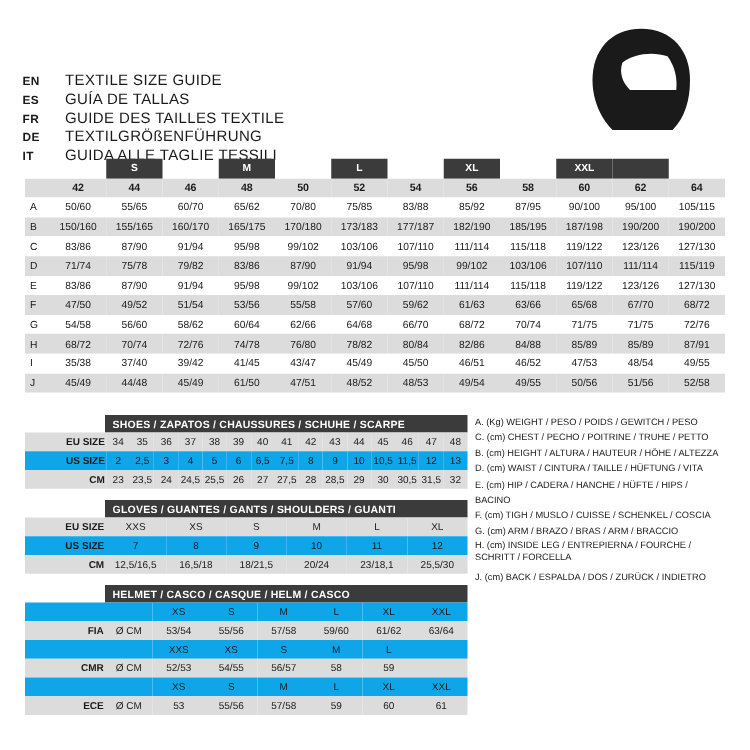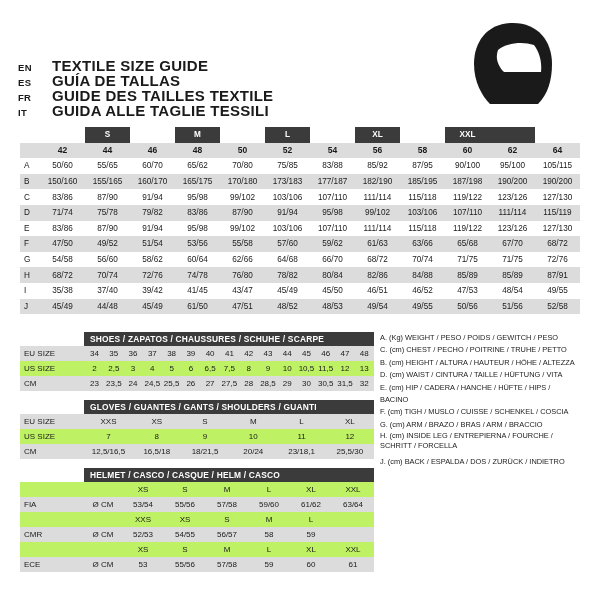--- a/index.html
+++ b/index.html
@@ -9,21 +9,21 @@
     font-family:"Liberation Sans", sans-serif;
     color:#1a1a1a;
     overflow:hidden;
   }
   .page{position:relative;width:600px;height:600px;}
 
   
   .langs{position:absolute;left:18px;top:18px;margin-top:39px;}
   .lang-row{display:flex;align-items:baseline;height:15px;}
   .lang-code{width:34px;font-size:9.5px;font-weight:bold;letter-spacing:.3px;}
-  .lang-text{font-size:15px;font-weight:bold;letter-spacing:.3px;}
+  .lang-text{font-size:12px;font-weight:normal;letter-spacing:.3px;}
 
   
   .helmet{position:absolute;right:42px;top:20px;}
 
   
   .maintable{position:absolute;left:20px;top:127px;width:560px;}
   .maintable table{border-collapse:collapse;width:100%;table-layout:fixed;}
   .maintable td{
     font-size:8.2px;
     padding:1px 0;
@@ -44,23 +44,23 @@
   .lower-left{width:355px;}
   .lower-right{width:205px;padding-left:6px;}
 
   .sect-title{
     background:#3b3b3b;color:#fff;font-weight:bold;font-size:8.4px;
     padding:2px 0 2px 6px;letter-spacing:.2px;
   }
   .sect-title.indent{margin-left:64px;}
   .lower table{border-collapse:collapse;width:100%;table-layout:fixed;}
   .lower td{font-size:8px;height:13px;text-align:center;vertical-align:middle;}
-  .lower td.rl{width:64px;text-align:left;padding-left:4px;font-weight:normal;font-size:8px;}
+  .lower td.rl{width:64px;text-align:right;padding-left:4px;font-weight:bold;font-size:8px;}
   .grey{background:#dcdcdc;}
-  .white{background:#bef264;margin-top:15px;}
+  .white{background:#0ea5e9;margin-top:15px;}
 
   .legend p{margin:0 0 0 0;font-size:7.4px;line-height:12.4px;}
   .legend p.sp{line-height:9.4px;}
 
   .spacer{height:9px;}
 </style>
 </head>
 <body>
 
 <div class="page">
@@ -70,20 +70,24 @@
       <span class="lang-code">EN</span>
       <span class="lang-text">TEXTILE SIZE GUIDE</span>
     </div>
     <div class="lang-row">
       <span class="lang-code">ES</span>
       <span class="lang-text">GUÍA DE TALLAS</span>
     </div>
     <div class="lang-row">
       <span class="lang-code">FR</span>
       <span class="lang-text">GUIDE DES TAILLES TEXTILE</span>
+    </div>
+    <div class="lang-row">
+      <span class="lang-code">DE</span>
+      <span class="lang-text">TEXTILGRÖßENFÜHRUNG</span>
     </div>
     <div class="lang-row">
       <span class="lang-code">IT</span>
       <span class="lang-text">GUIDA ALLE TAGLIE TESSILI</span>
     </div>
   </div>
 
   <div class="helmet">
     <svg width="90" height="92" viewBox="0 0 90 92">
       <path d="M45 3 C20 3 6 21 6 44 C6 62 14 76 22 84 L70 84 C80 74 84 60 84 44 C84 21 70 3 45 3 Z" fill="#1a1a1a"></path>

